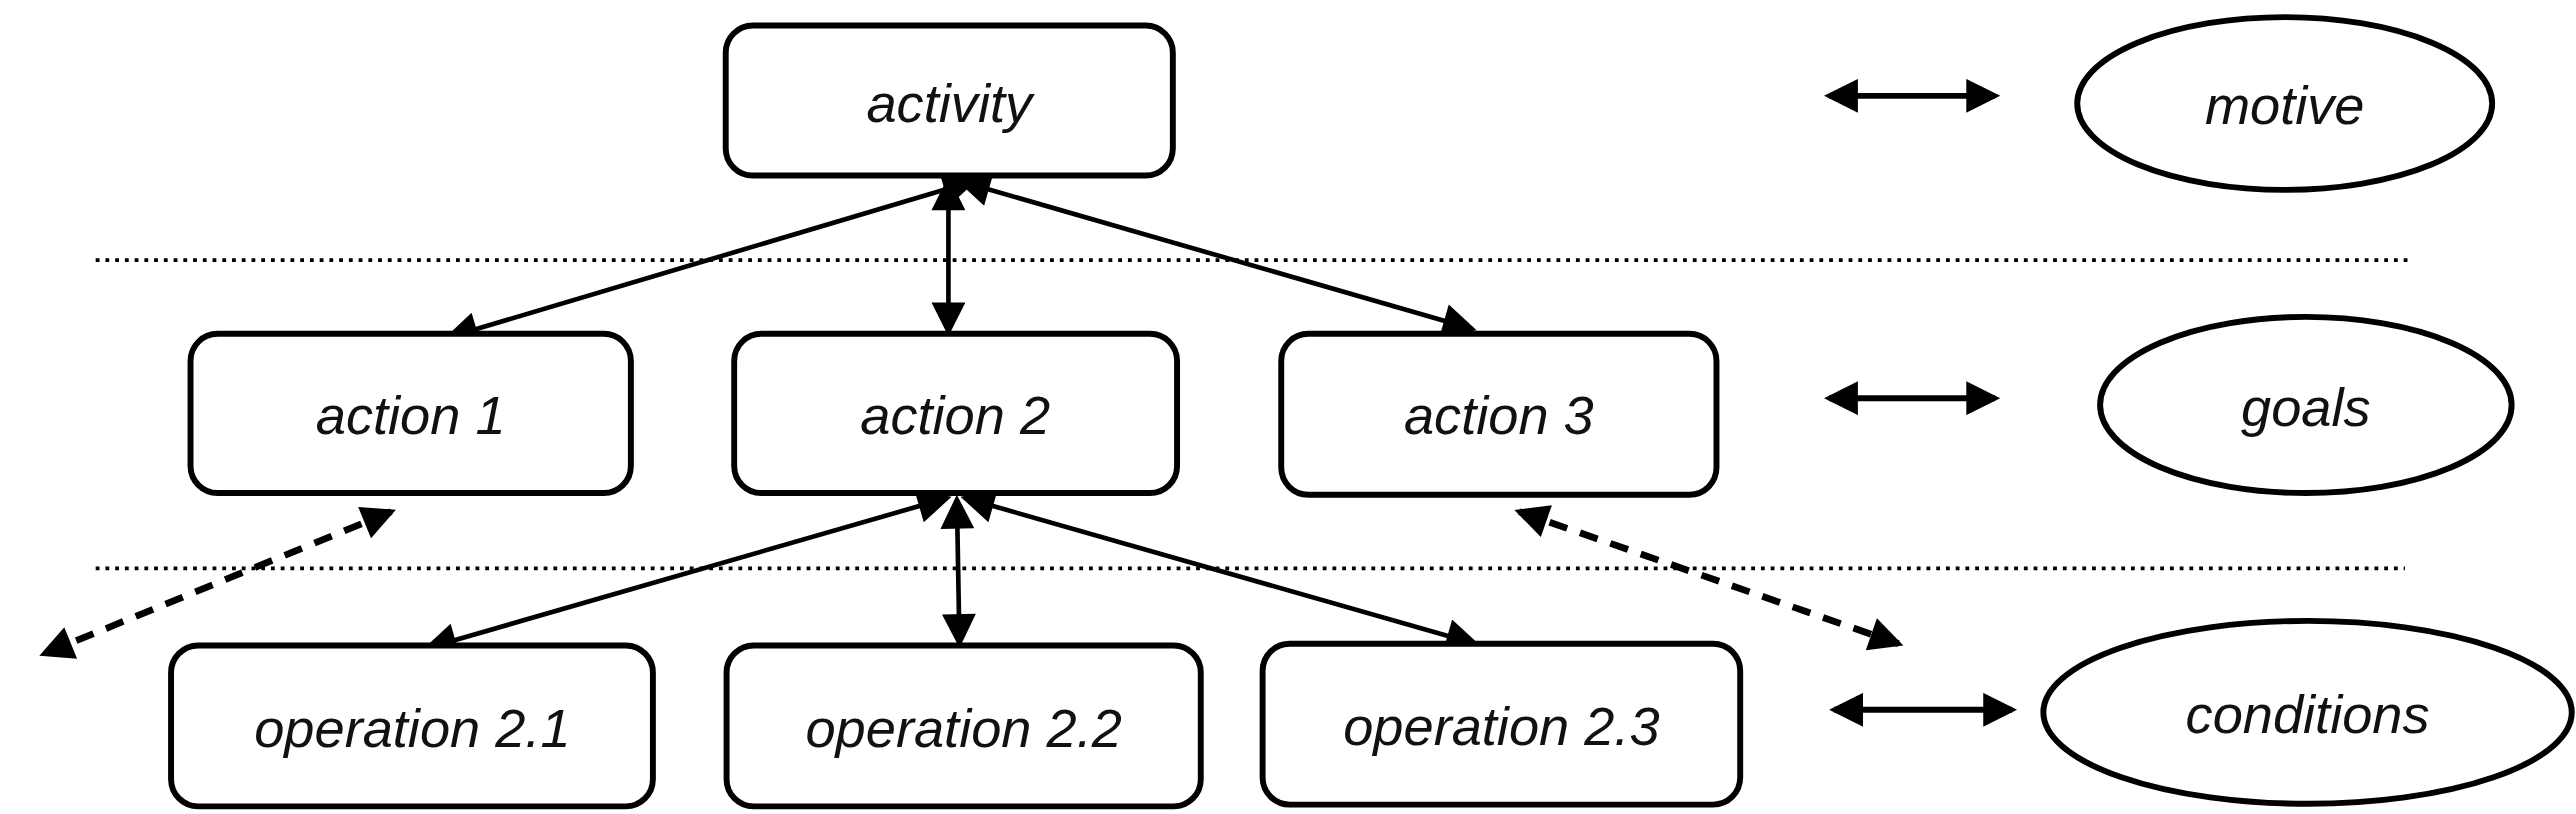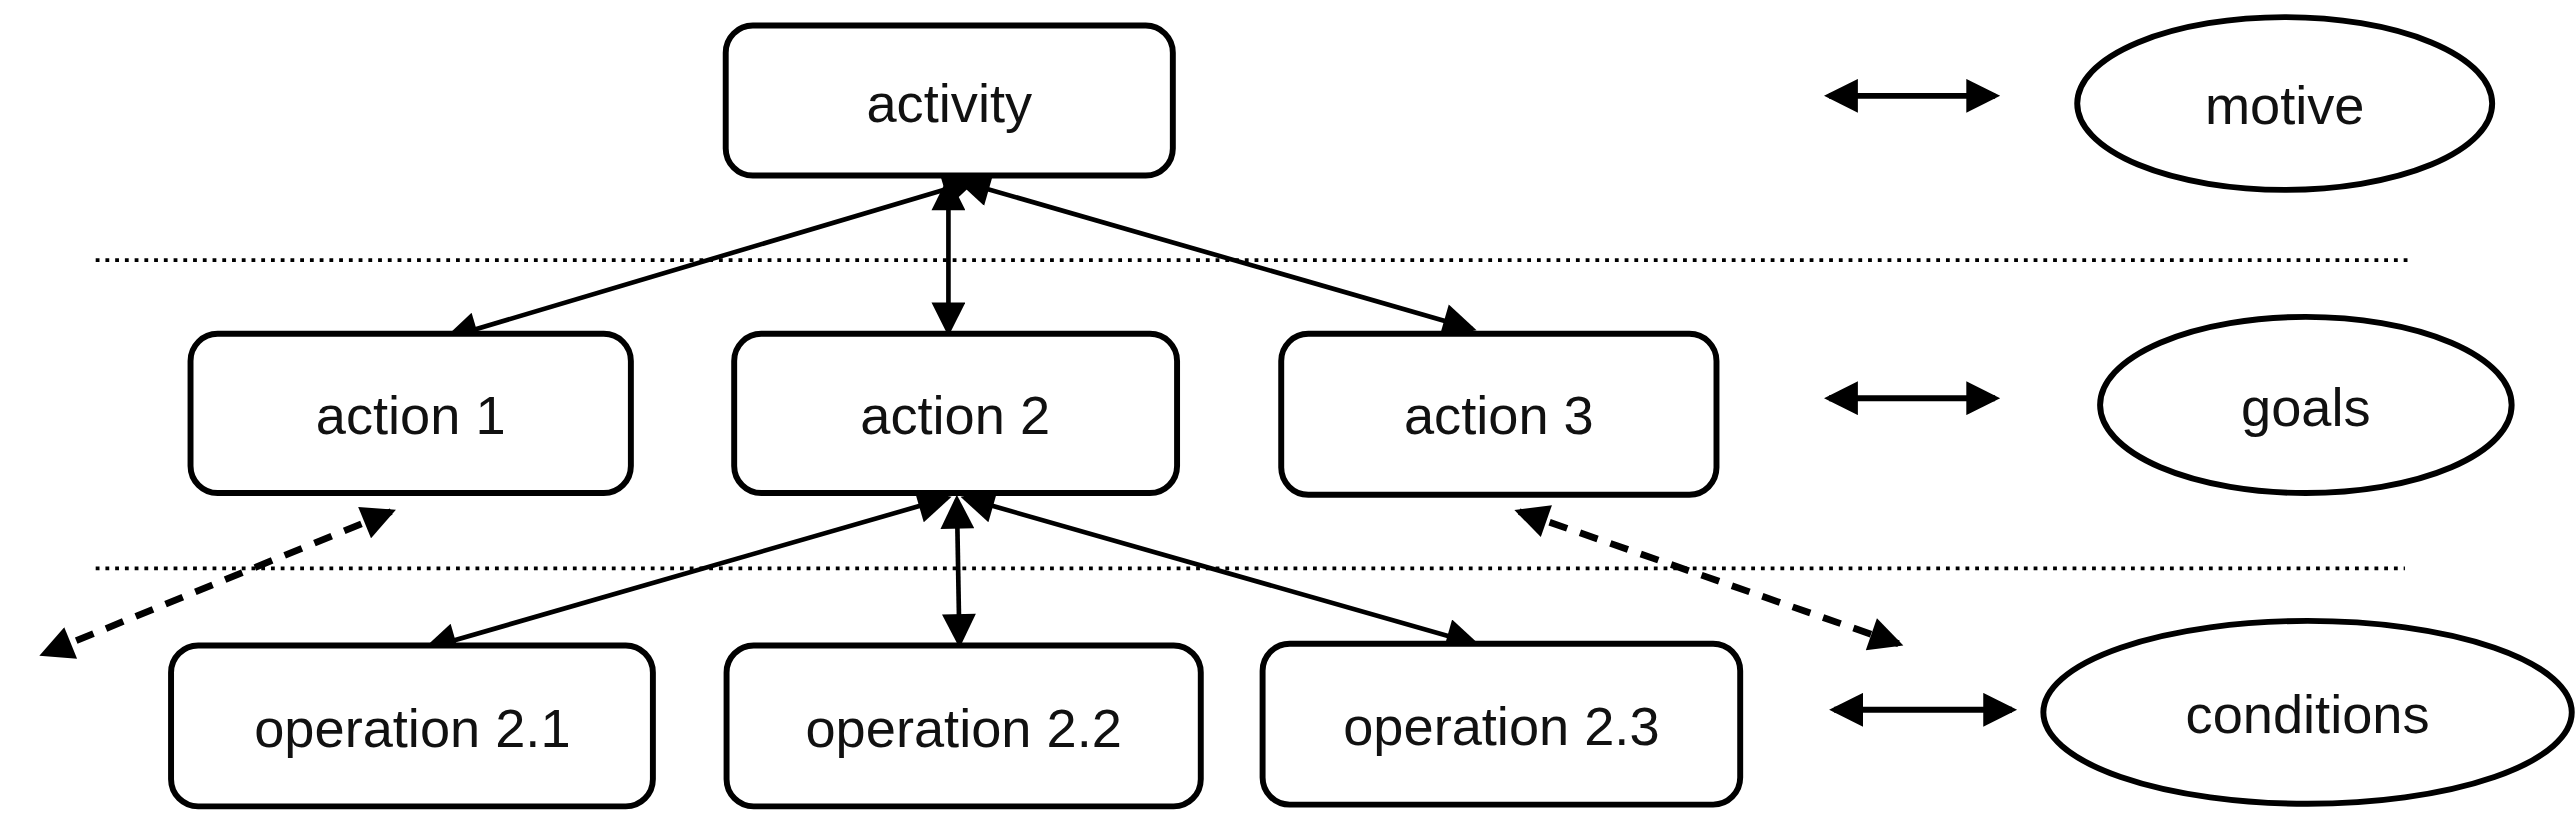--- a/index.html
+++ b/index.html
@@ -2,20 +2,21 @@
 <html style="font-size:13.5px"><head>
 <meta charset="utf-8">
 <style>
   html,body{margin:0;padding:0;background:#ffffff;}
   .stage{
     position:relative;
     width:2576px;height:815px;
     background:#ffffff;
     font-family:"Liberation Sans", sans-serif;
     overflow:hidden;
+    font-style:italic;
   }
   svg{display:block;}
   .node-box{fill:#ffffff;stroke:#000000;stroke-width:7;}
   .level-ellipse{fill:#ffffff;stroke:#000000;stroke-width:7;}
   .edge{stroke:#000000;stroke-width:5.5;fill:none;}
   .edge-dashed{stroke:#000000;stroke-width:8;stroke-dasharray:22 16;fill:none;}
   .level-link{stroke:#000000;stroke-width:7;fill:none;}
   .separator{stroke:#000000;stroke-width:4.5;stroke-dasharray:4.5 7;stroke-linecap:butt;fill:none;}
   .lbl{
     font-family:"Liberation Sans", sans-serif;

